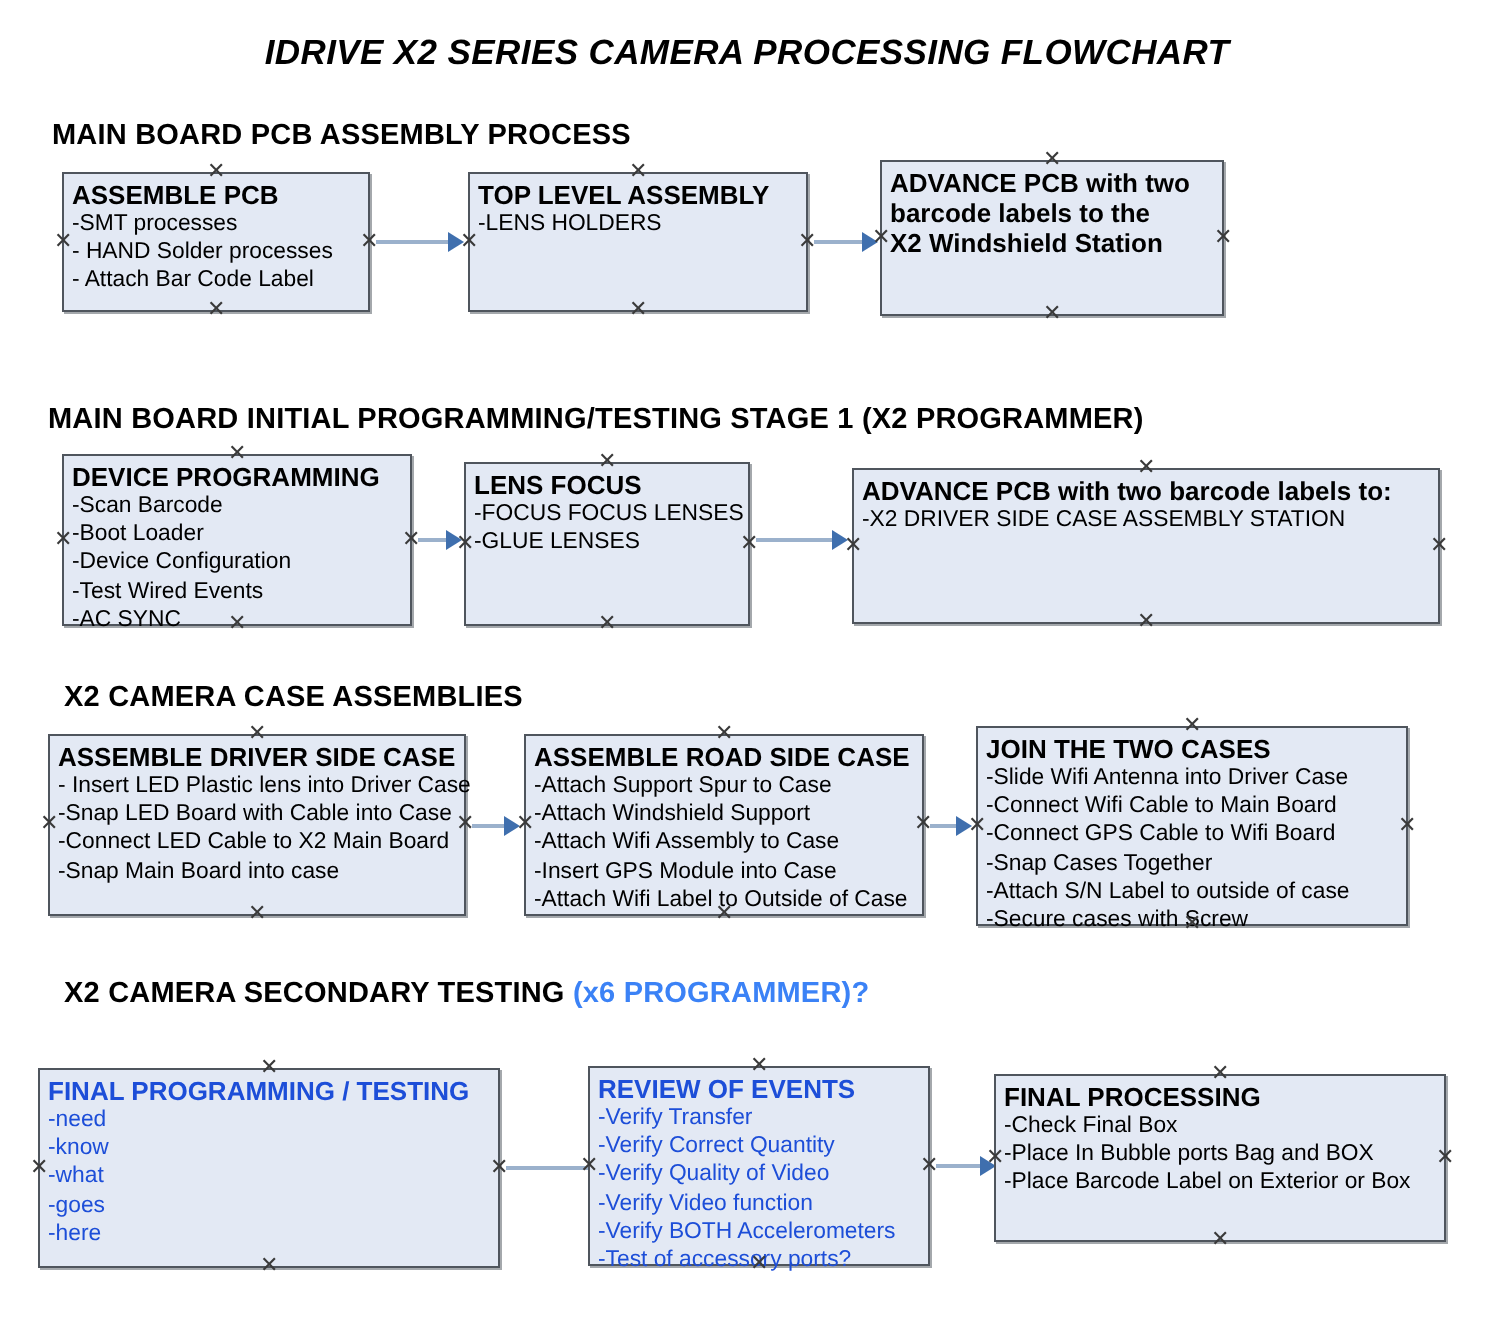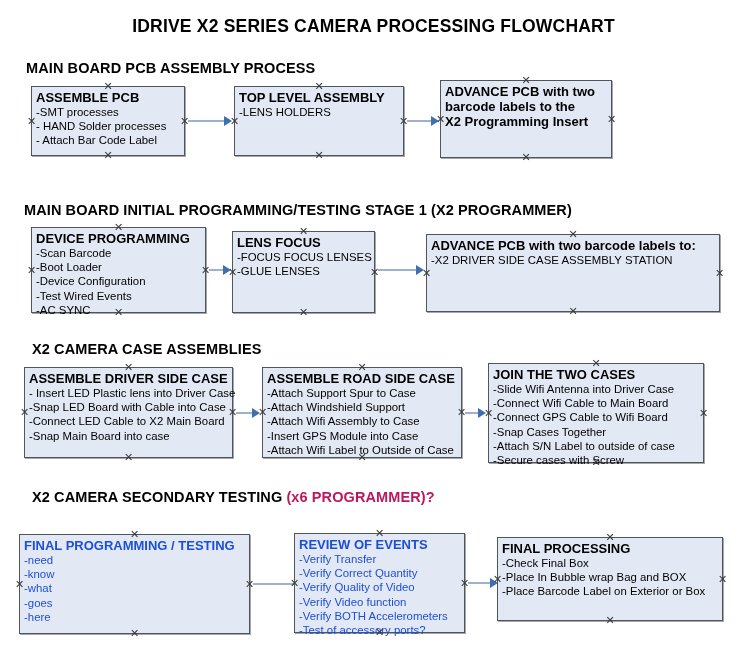--- a/index.html
+++ b/index.html
@@ -18,29 +18,30 @@
 
   
   #doc-title {
     position: absolute;
     left: 0; top: 16px;
     width: 747px;
     text-align: center;
     font-size: 17.5px;
     font-weight: bold;
     letter-spacing: .2px;
+    font-style: italic;
   }
   .section-title {
     position: absolute;
     font-size: 14.5px;
     font-weight: bold;
     white-space: nowrap;
     letter-spacing: .1px;
   }
-  .section-title .accent-red { color: #be185d; }
+  .section-title .accent-red { color: #3b82f6; }
 
   
   .node {
     position: absolute;
     box-sizing: border-box;
     background: #e3e9f4;
     border: 1.4px solid #4f555d;
     box-shadow: 1px 1px 0 rgba(90,96,104,.55);
     padding: 3px 4px 2px 4px;
     overflow: visible;
@@ -129,21 +130,21 @@
 </div>
 
 <div class="connector" style="left:407px; top:116px; width:32px;">
   <div class="c-line"></div>
   <div class="c-head"></div>
 </div>
 
 <div class="node" id="n1-3" style="left:440px; top:80px; width:172px; height:78px;">
   <div class="n-title">ADVANCE PCB with two</div>
   <div class="n-title">barcode labels to the</div>
-  <div class="n-title"> X2 Programming Insert</div>
+  <div class="n-title"> X2 Windshield Station</div>
   <span class="handle h-top">✕</span>
   <span class="handle h-bottom">✕</span>
   <span class="handle h-left">✕</span>
   <span class="handle h-right">✕</span>
 </div>
 
 <div class="section-title" style="left:24px; top:202px;">
   <span>MAIN BOARD INITIAL PROGRAMMING/TESTING STAGE 1 (X2 PROGRAMMER)</span>
 </div>
 
@@ -279,19 +280,19 @@
 </div>
 
 <div class="connector" style="left:468px; top:578px; width:30px;">
   <div class="c-line"></div>
   <div class="c-head"></div>
 </div>
 
 <div class="node" id="n4-3" style="left:497px; top:537px; width:226px; height:84px;">
   <div class="n-title">FINAL PROCESSING</div>
   <div class="n-line"> -Check Final Box</div>
-  <div class="n-line">-Place In Bubble wrap Bag and BOX</div>
+  <div class="n-line">-Place In Bubble ports Bag and BOX</div>
   <div class="n-line">-Place Barcode Label on Exterior or Box</div>
   <span class="handle h-top">✕</span>
   <span class="handle h-bottom">✕</span>
   <span class="handle h-left">✕</span>
   <span class="handle h-right">✕</span>
 </div>
 
 </body></html>

